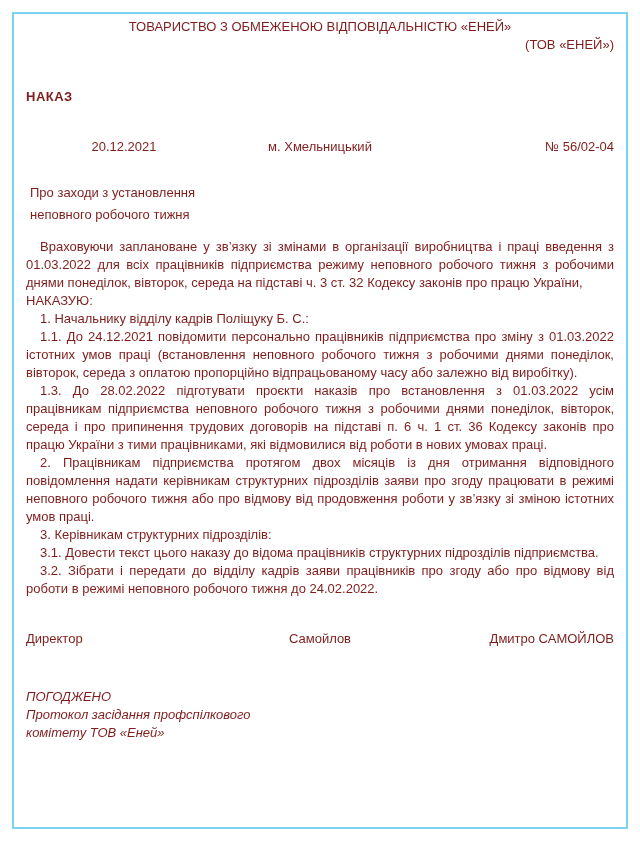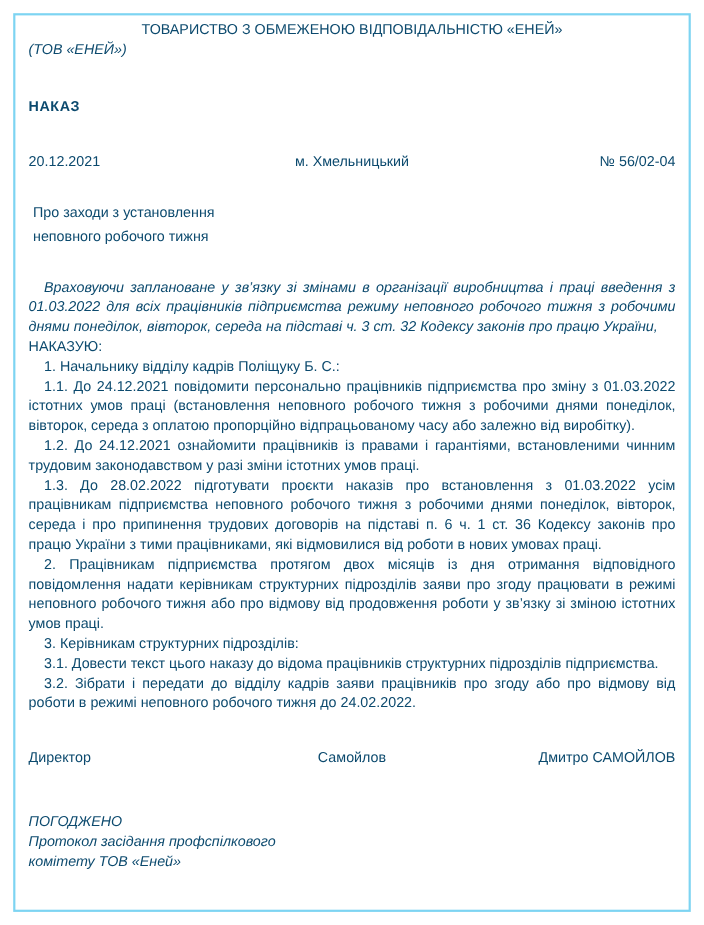--- a/index.html
+++ b/index.html
@@ -2,59 +2,58 @@
 <html lang="uk"><head>
 <meta charset="utf-8">
 <style>
   html, body { margin: 0; padding: 0; background: #ffffff; }
   .page {
     position: relative;
     width: 640px;
     height: 841px;
     background: #ffffff;
     font-family: "Liberation Sans", "DejaVu Sans", sans-serif;
-    color: #0c4a6e;
+    color: #7f1d1d;
     overflow: hidden;
   }
   .frame {
     position: absolute;
     left: 12px; top: 12px; right: 12px; bottom: 12px;
     border: 2px solid #7dd4f2;
     pointer-events: none;
   }
   .content {
     position: absolute;
     left: 26px; right: 26px; top: 18px;
     font-size: 13px;
     line-height: 18px;
   }
   .company-name { text-align: center; }
-  .company-short { text-align: left; font-style: italic; }
+  .company-short { text-align: right; }
   .doc-type {
     text-align: left;
     font-weight: bold;
     letter-spacing: 0.5px;
     margin-top: 34px;
   }
   .meta-row {
     display: flex;
     justify-content: space-between;
     margin-top: 32px;
   }
   .meta-row > span { flex: 1 1 0; }
-  .meta-date { text-align: left; }
+  .meta-date { text-align: center; }
   .meta-place { text-align: center; }
   .meta-number { text-align: right; }
   .subject { margin-top: 28px; }
   .subject div { margin: 4px; }
   .preamble {
-    margin: 28px 0 0 0;
+    margin: 14px 0 0 0;
     text-align: justify;
     text-indent: 14px;
-    font-style: italic;
   }
   .order-word { }
   .items { }
   .items p {
     margin: 0;
     text-align: justify;
     text-indent: 14px;
   }
   .signature-row {
     display: flex;
@@ -92,21 +91,20 @@
       <div>неповного робочого тижня</div>
     </div>
 
     <p class="preamble">Враховуючи заплановане у зв’язку зі змінами в організації виробництва і праці введення з 01.03.2022 для всіх працівників підприємства режиму неповного робочого тижня з робочими днями понеділок, вівторок, середа на підставі ч. 3 ст. 32 Кодексу законів про працю України,</p>
 
     <div class="order-word">НАКАЗУЮ:</div>
 
     <div class="items">
       <p>1. Начальнику відділу кадрів Поліщуку Б. С.:</p>
       <p>1.1. До 24.12.2021 повідомити персонально працівників підприємства про зміну з 01.03.2022 істотних умов праці (встановлення неповного робочого тижня з робочими днями понеділок, вівторок, середа з оплатою пропорційно відпрацьованому часу або залежно від виробітку).</p>
-      <p>1.2. До 24.12.2021 ознайомити працівників із правами і гарантіями, встановленими чинним трудовим законодавством у разі зміни істотних умов праці.</p>
       <p>1.3. До 28.02.2022 підготувати проєкти наказів про встановлення з 01.03.2022 усім працівникам підприємства неповного робочого тижня з робочими днями понеділок, вівторок, середа і про припинення трудових договорів на підставі п. 6 ч. 1 ст. 36 Кодексу законів про працю України з тими працівниками, які відмовилися від роботи в нових умовах праці.</p>
       <p>2. Працівникам підприємства протягом двох місяців із дня отримання відповідного повідомлення надати керівникам структурних підрозділів заяви про згоду працювати в режимі неповного робочого тижня або про відмову від продовження роботи у зв’язку зі зміною істотних умов праці.</p>
       <p>3. Керівникам структурних підрозділів:</p>
       <p>3.1. Довести текст цього наказу до відома працівників структурних підрозділів підприємства.</p>
       <p>3.2. Зібрати і передати до відділу кадрів заяви працівників про згоду або про відмову від роботи в режимі неповного робочого тижня до 24.02.2022.</p>
     </div>
 
     <div class="signature-row">
       <span class="sig-position">Директор</span>
       <span class="sig-facsimile">Самойлов</span>

